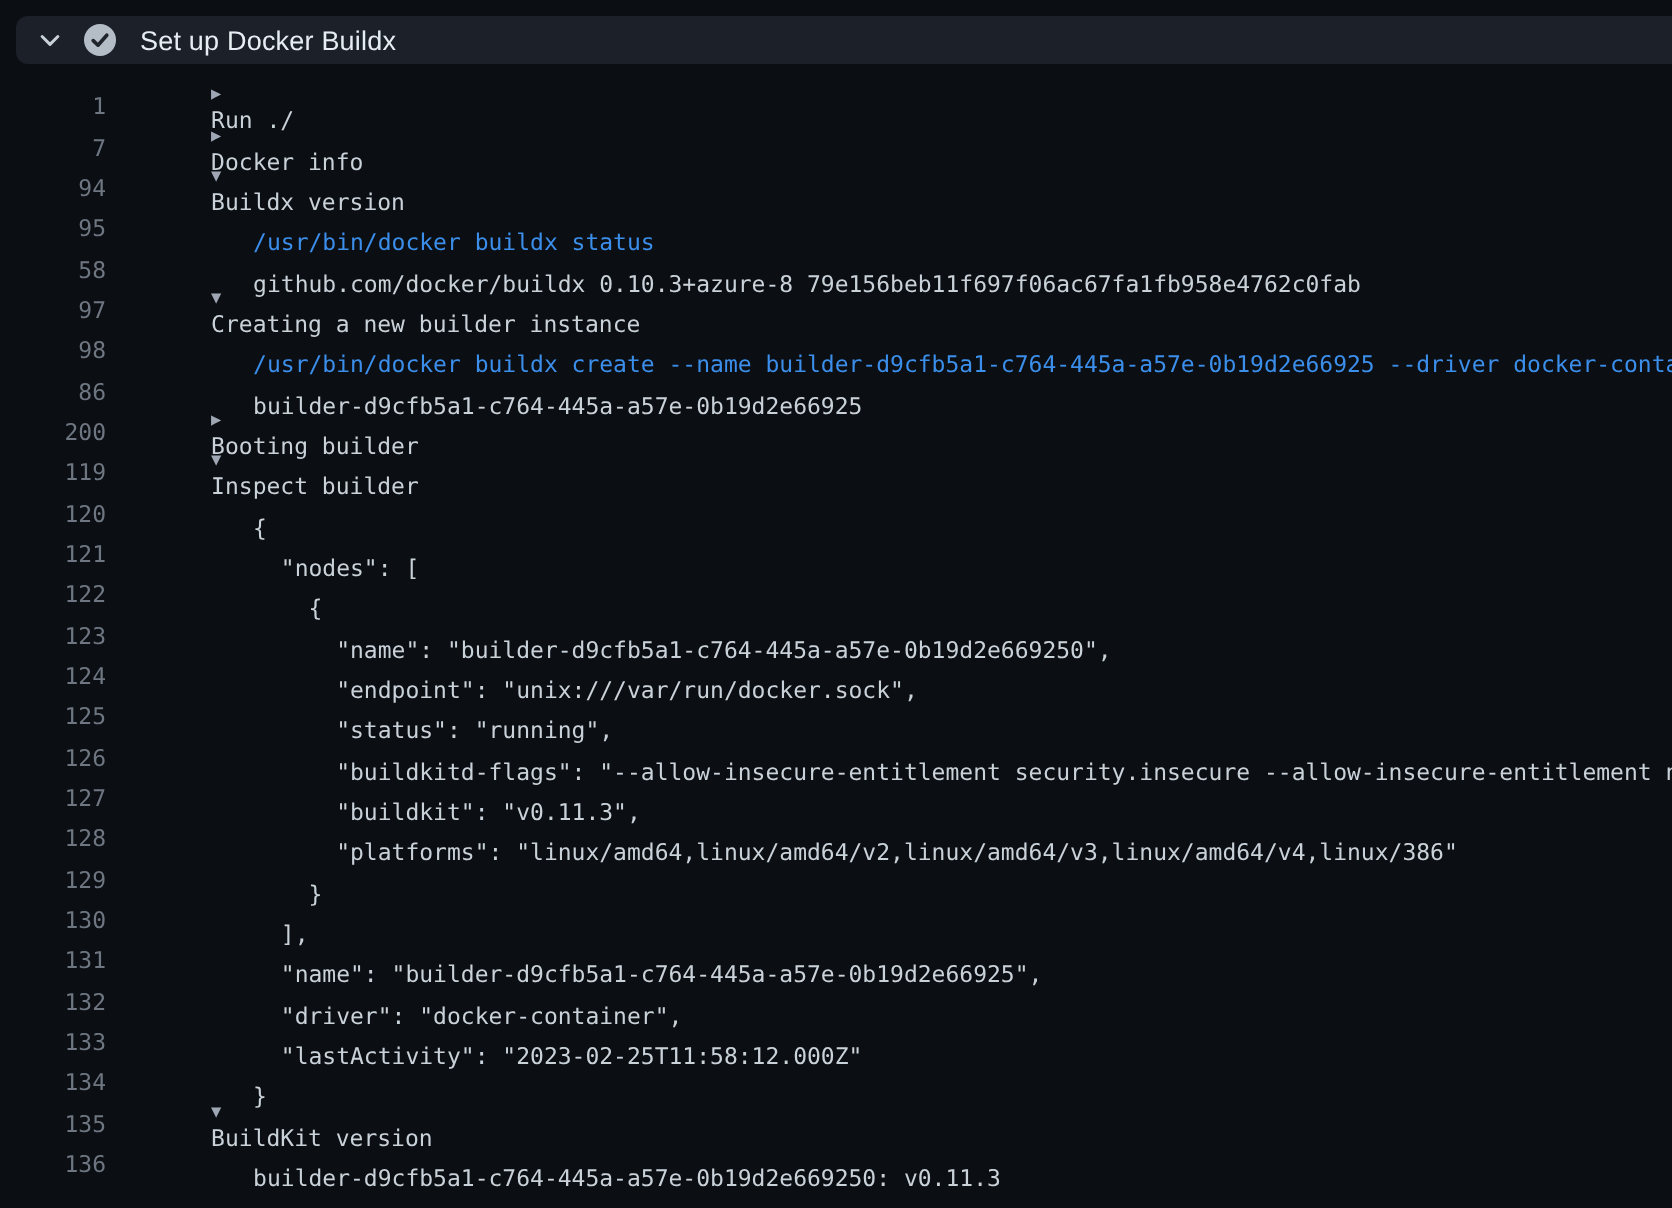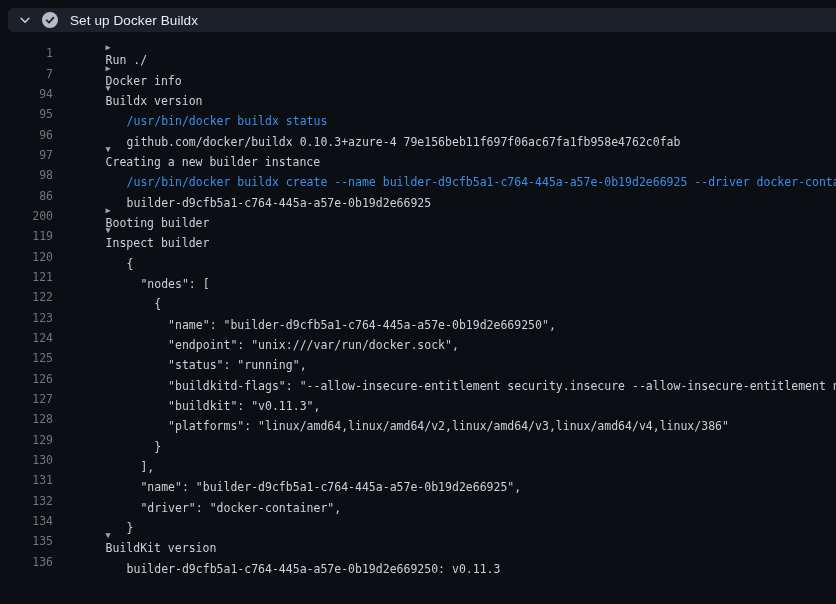--- a/index.html
+++ b/index.html
@@ -120,24 +120,24 @@
     </div>
   </div>
       <div class="log-row type-command">
     <a class="num">95</a>
     <div class="content">
       
       <span class="txt">/usr/bin/docker buildx status</span>
     </div>
   </div>
       <div class="log-row type-output">
-    <a class="num">96</a>
-    <div class="content">
-      
-      <span class="txt">github.com/docker/buildx 0.10.3+azure-4 79e156beb11f697f06ac67fa1fb958e4762c0fab</span>
+    <a class="num">58</a>
+    <div class="content">
+      
+      <span class="txt">github.com/docker/buildx 0.10.3+azure-8 79e156beb11f697f06ac67fa1fb958e4762c0fab</span>
     </div>
   </div>
       <div class="log-row type-group-expanded">
     <a class="num">97</a>
     <div class="content">
       <span class="tri">▼</span>
       <span class="txt">Creating a new builder instance</span>
     </div>
   </div>
       <div class="log-row type-command">
@@ -250,20 +250,27 @@
     <div class="content">
       
       <span class="txt">  "name": "builder-d9cfb5a1-c764-445a-a57e-0b19d2e66925",</span>
     </div>
   </div>
       <div class="log-row type-output">
     <a class="num">132</a>
     <div class="content">
       
       <span class="txt">  "driver": "docker-container",</span>
+    </div>
+  </div>
+      <div class="log-row type-output">
+    <a class="num">133</a>
+    <div class="content">
+      
+      <span class="txt">  "lastActivity": "2023-02-25T11:58:12.000Z"</span>
     </div>
   </div>
       <div class="log-row type-output">
     <a class="num">134</a>
     <div class="content">
       
       <span class="txt">}</span>
     </div>
   </div>
       <div class="log-row type-group-expanded">

